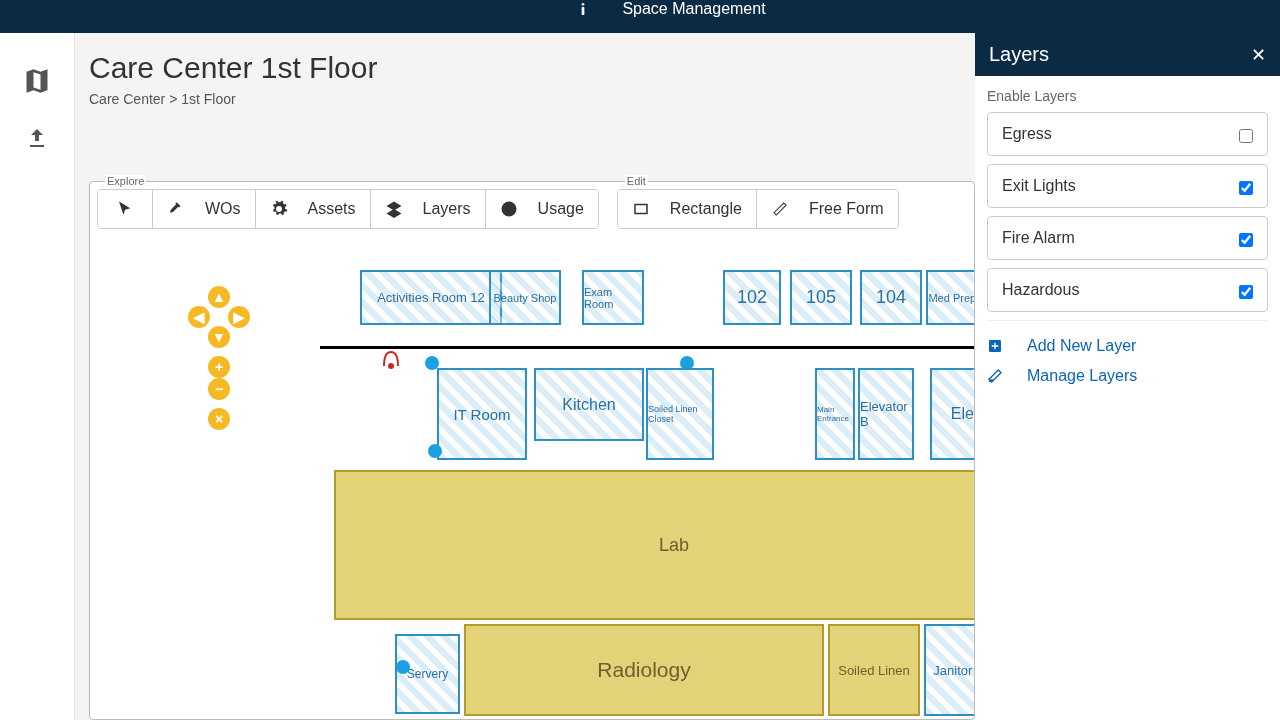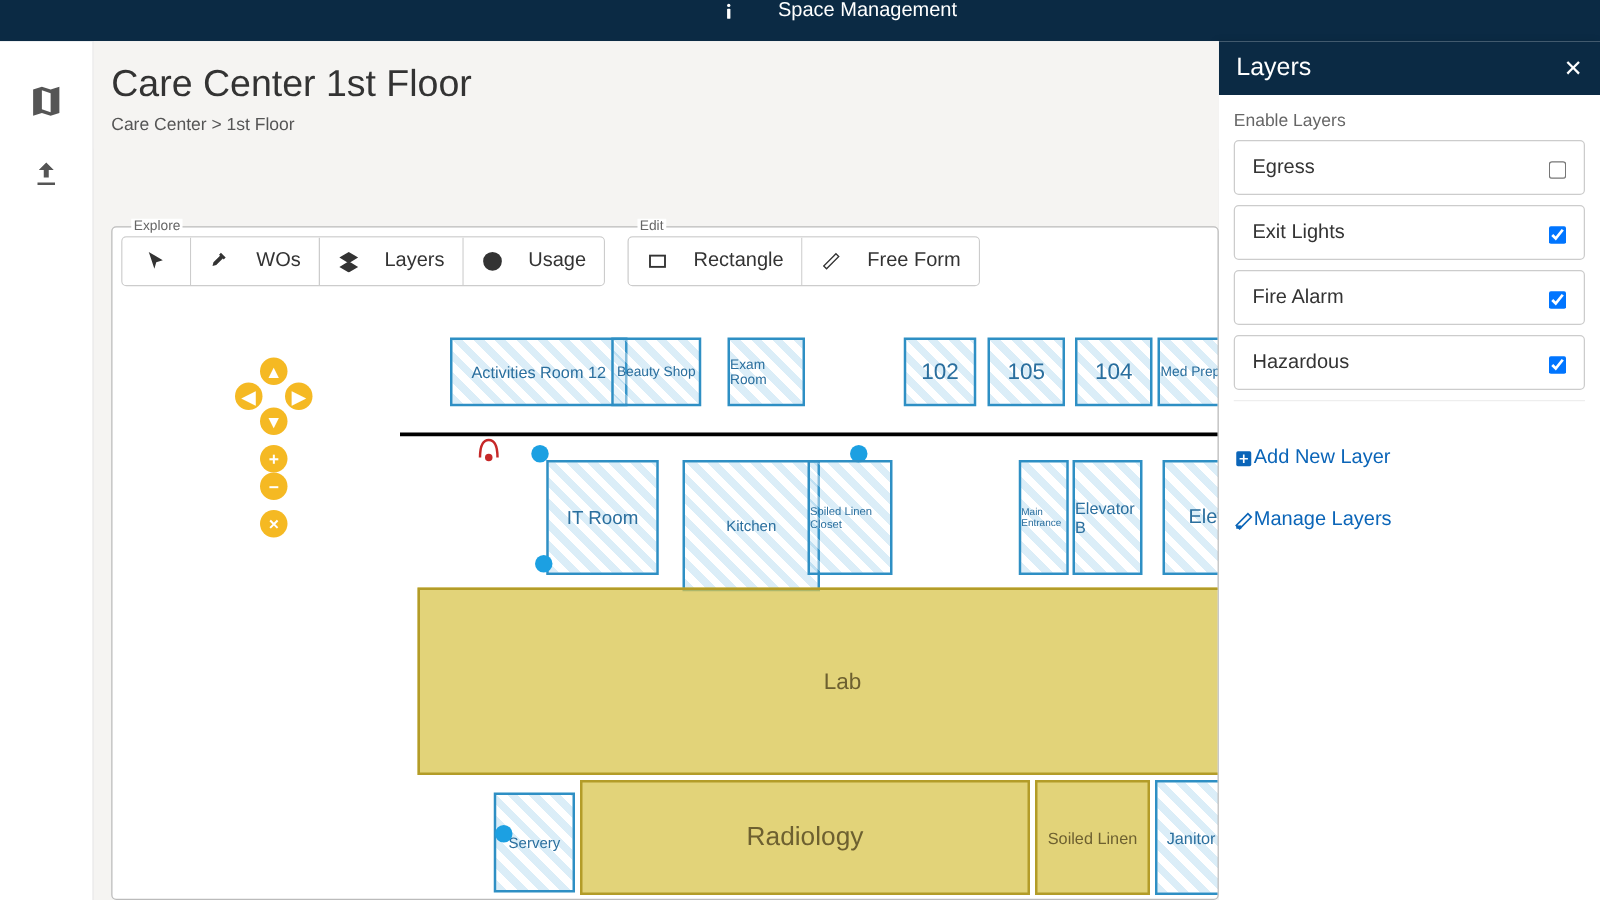--- a/index.html
+++ b/index.html
@@ -33,21 +33,21 @@
   .hazard { position:absolute; }
   
   .layerspanel { width:305px; background:#fff; box-shadow:-2px 0 6px rgba(0,0,0,0.1); display:flex; flex-direction:column;}
   .layershead { background:#0b2a44; color:#fff; padding:10px 14px; display:flex; justify-content:space-between; align-items:center; font-size:20px;}
   .layershead .close { cursor:pointer; font-size:18px;}
   .layersbody { padding:12px 12px;}
   .enablelbl { font-size:14px; color:#666; margin-bottom:8px;}
   .layerrow { border:1px solid #ccc; border-radius:4px; padding:12px 14px; margin-bottom:8px; display:flex; justify-content:space-between; align-items:flex-end; font-size:16px; color:#333; cursor:pointer;}
   .layerrow input { width:14px;height:14px; cursor:pointer;}
   .linklist { margin-top:8px; border-top:1px solid #eee; padding-top:10px;}
-  .linkrow { display:flex; align-items:flex-end; gap:0; color:#0b65b8; font-size:16px; padding:6px 0; cursor:pointer;margin-top:20px;}
+  .linkrow { display:flex; align-items:center; gap:24px; color:#0b65b8; font-size:16px; padding:6px 0; cursor:pointer;}
   .linkrow svg { width:16px; height:16px; fill:#0b65b8;}
 </style>
 </head>
 <body>
 
 <div class="topbar">
   <span class="ticon">
     <svg viewBox="0 0 24 24" fill="#fff" width="16" height="16">
         <circle cx="12" cy="5" r="2"></circle>
         <rect x="10" y="9" width="4" height="12" rx="1"></rect>
@@ -88,20 +88,26 @@
               </svg>
           </div>
           <div class="toolbtn">
             <svg viewBox="0 0 24 24" fill="#333">
                 <path d="M21 11l-8-8-2 2 1 1-7 7-1 4 4-1 7-7 1 1 2-2 3 3z"></path>
               </svg>
             <span>WOs</span>
           </div>
           <div class="toolbtn">
             <svg viewBox="0 0 24 24" fill="#333">
+                <path d="M12 8a4 4 0 100 8 4 4 0 000-8zm9 4l2 1-1 3-2-1a8 8 0 01-2 2l1 2-3 1-1-2a8 8 0 01-3 0l-1 2-3-1 1-2a8 8 0 01-2-2l-2 1-1-3 2-1a8 8 0 010-3l-2-1 1-3 2 1a8 8 0 012-2L7 2l3-1 1 2a8 8 0 013 0l1-2 3 1-1 2a8 8 0 012 2l2-1 1 3-2 1a8 8 0 010 3z"></path>
+              </svg>
+            <span>Assets</span>
+          </div>
+          <div class="toolbtn">
+            <svg viewBox="0 0 24 24" fill="#333">
                 <path d="M12 2L2 8l10 6 10-6-10-6zm0 10L2 18l10 6 10-6-10-6z"></path>
               </svg>
             <span>Layers</span>
           </div>
           <div class="toolbtn">
             <svg viewBox="0 0 24 24" fill="#333">
                 <path d="M12 2a10 10 0 100 20 10 10 0 000-20zm0 2v8h8a8 8 0 00-8-8z"></path>
               </svg>
             <span>Usage</span>
           </div>
@@ -152,21 +158,21 @@
         <div class="hazard" style="left:150px;top:106px">
           <svg width="22" height="22">
               <path d="M4 18 Q4 4 11 4 Q18 4 18 18" fill="none" stroke="#c62828" stroke-width="2"></path>
               <circle cx="11" cy="18" r="3" fill="#c62828"></circle>
             </svg>
         </div>
         <div class="dot" style="left:195px;top:114px"></div>
         <div class="dot" style="left:450px;top:114px"></div>
 
         <div class="room" style="left:207px;top:126px;width:90px;height:92px;font-size:15px">IT Room</div>
-        <div class="room" style="left:316px;top:126px;width:110px;height:105px;font-size:12px">Kitchen</div>
+        <div class="room" style="left:304px;top:126px;width:110px;height:73px;font-size:16px">Kitchen</div>
         <div class="room" style="left:416px;top:126px;width:68px;height:92px;font-size:9px">Soiled Linen Closet</div>
         <div class="room" style="left:585px;top:126px;width:40px;height:92px;font-size:8px">Main Entrance</div>
         <div class="room" style="left:628px;top:126px;width:56px;height:92px;font-size:13px">Elevator B</div>
         <div class="room" style="left:700px;top:126px;width:125px;height:92px;font-size:16px">Elevator Ro</div>
         <div class="dot" style="left:198px;top:202px"></div>
 
         <div class="lab" style="left:104px;top:228px;width:680px;height:150px">Lab</div>
 
         <div class="room" style="left:165px;top:392px;width:65px;height:80px;font-size:12px">Servery</div>
         <div class="dot" style="left:166px;top:418px"></div>

